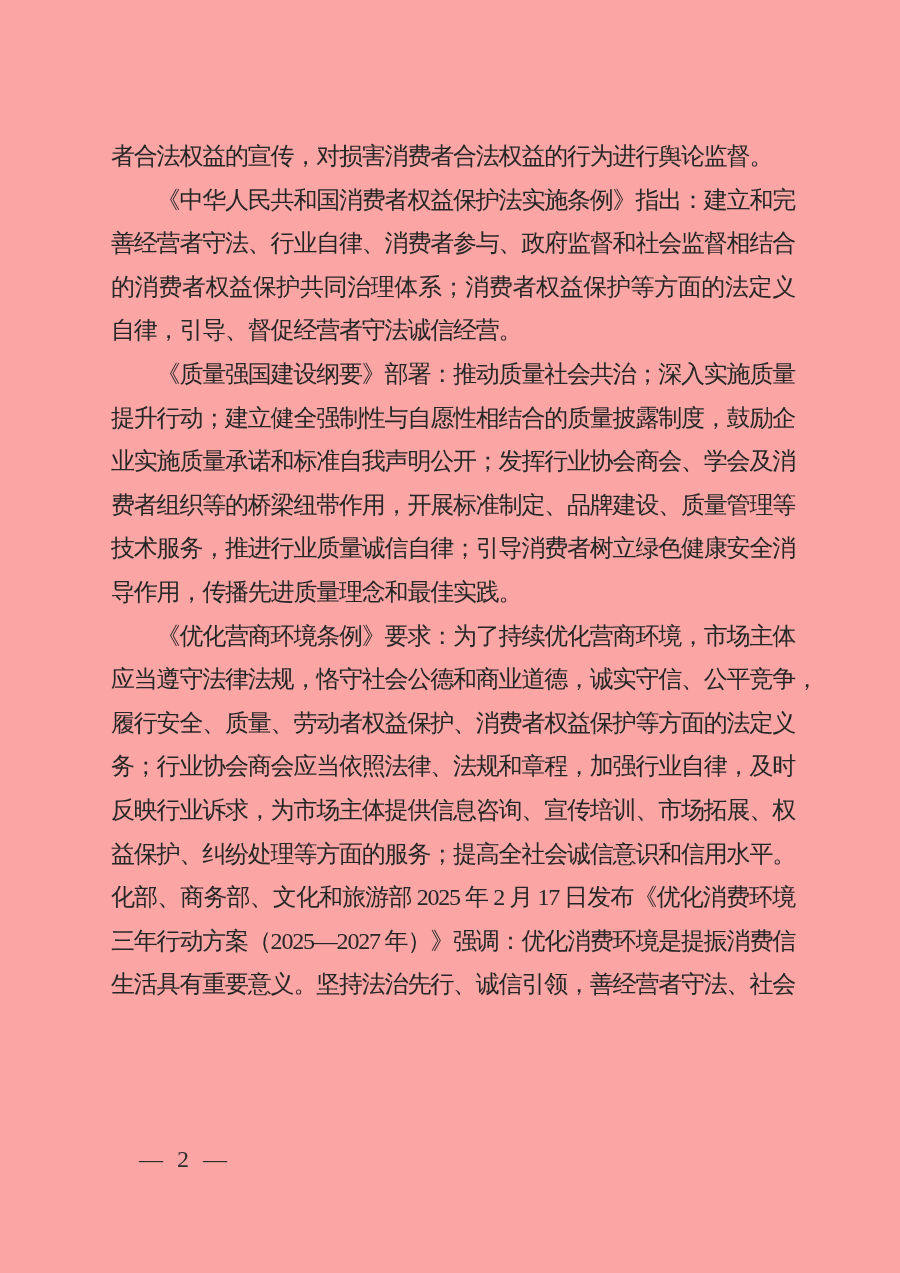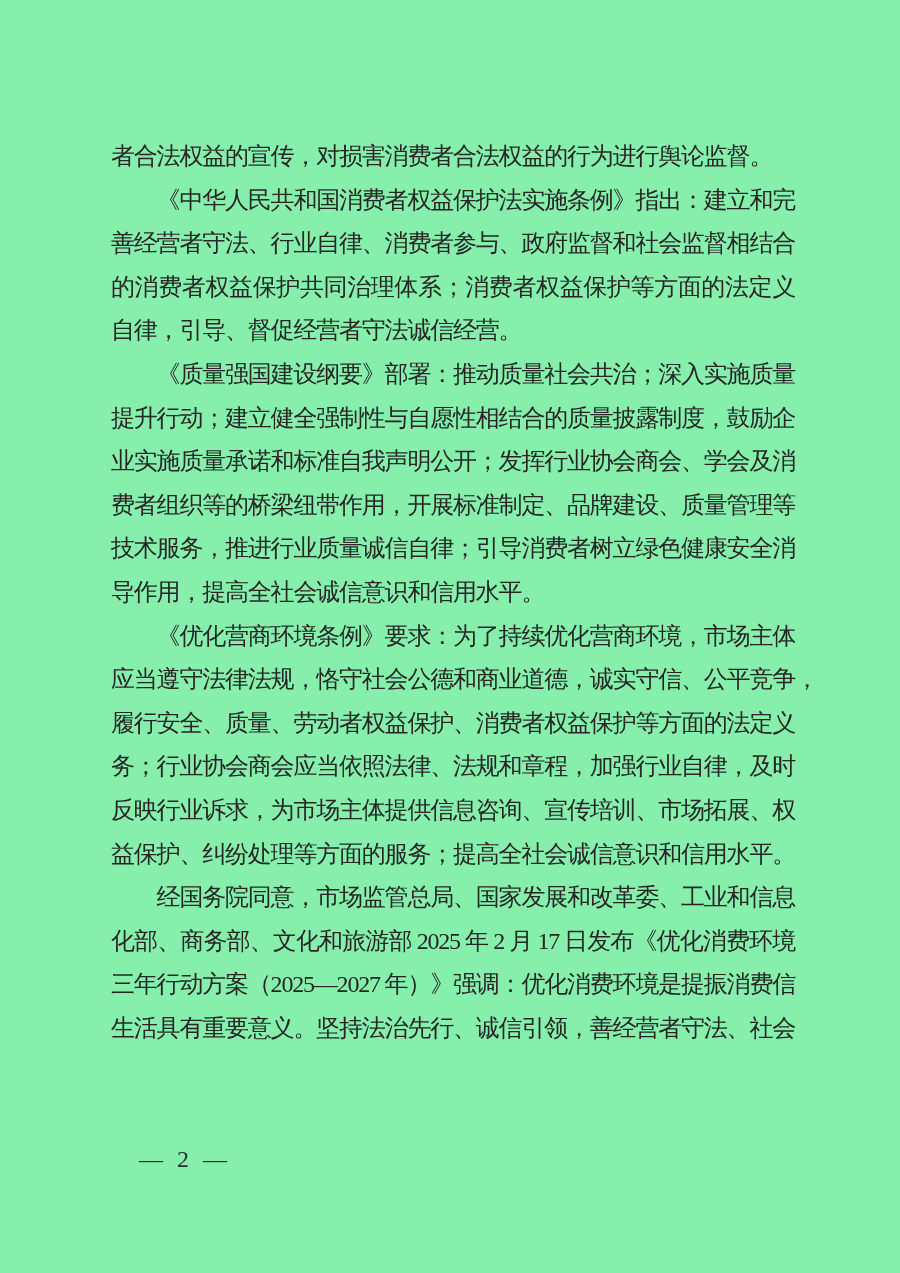--- a/index.html
+++ b/index.html
@@ -5,21 +5,21 @@
   html, body {
     margin: 0;
     padding: 0;
     background: #e8e8e8;
   }
   .page {
     position: relative;
     width: 900px;
     height: 1273px;
     margin: 0 auto;
-    background: #86efac;
+    background: #fca5a5;
     overflow: hidden;
     font-family: "Liberation Serif", "DejaVu Serif", serif;
     color: #262626;
   }
   .doc-body {
     position: absolute;
     left: 111px;
     top: 135px;
     width: 684px;
   }
@@ -57,26 +57,25 @@
       <div class="line end">者合法权益的宣传，对损害消费者合法权益的行为进行舆论监督。</div>
       <div class="line indent">《中华人民共和国消费者权益保护法实施条例》指出：建立和完</div>
       <div class="line">善经营者守法、行业自律、消费者参与、政府监督和社会监督相结合</div>
       <div class="line">的消费者权益保护共同治理体系；消费者权益保护等方面的法定义</div>
       <div class="line end">自律，引导、督促经营者守法诚信经营。</div>
       <div class="line indent">《质量强国建设纲要》部署：推动质量社会共治；深入实施质量</div>
       <div class="line">提升行动；建立健全强制性与自愿性相结合的质量披露制度，鼓励企</div>
       <div class="line">业实施质量承诺和标准自我声明公开；发挥行业协会商会、学会及消</div>
       <div class="line">费者组织等的桥梁纽带作用，开展标准制定、品牌建设、质量管理等</div>
       <div class="line">技术服务，推进行业质量诚信自律；引导消费者树立绿色健康安全消</div>
-      <div class="line end">导作用，提高全社会诚信意识和信用水平。</div>
+      <div class="line end">导作用，传播先进质量理念和最佳实践。</div>
       <div class="line indent">《优化营商环境条例》要求：为了持续优化营商环境，市场主体</div>
       <div class="line">应当遵守法律法规，恪守社会公德和商业道德，诚实守信、公平竞争，</div>
       <div class="line">履行安全、质量、劳动者权益保护、消费者权益保护等方面的法定义</div>
       <div class="line">务；行业协会商会应当依照法律、法规和章程，加强行业自律，及时</div>
       <div class="line">反映行业诉求，为市场主体提供信息咨询、宣传培训、市场拓展、权</div>
       <div class="line end">益保护、纠纷处理等方面的服务；提高全社会诚信意识和信用水平。</div>
-      <div class="line indent">经国务院同意，市场监管总局、国家发展和改革委、工业和信息</div>
       <div class="line">化部、商务部、文化和旅游部 2025 年 2 月 17 日发布《优化消费环境</div>
       <div class="line">三年行动方案（2025—2027 年）》强调：优化消费环境是提振消费信</div>
       <div class="line">生活具有重要意义。坚持法治先行、诚信引领，善经营者守法、社会</div>
     </div>
   <div class="page-number">— 2 —</div>
 </div>
 
 </body></html>

